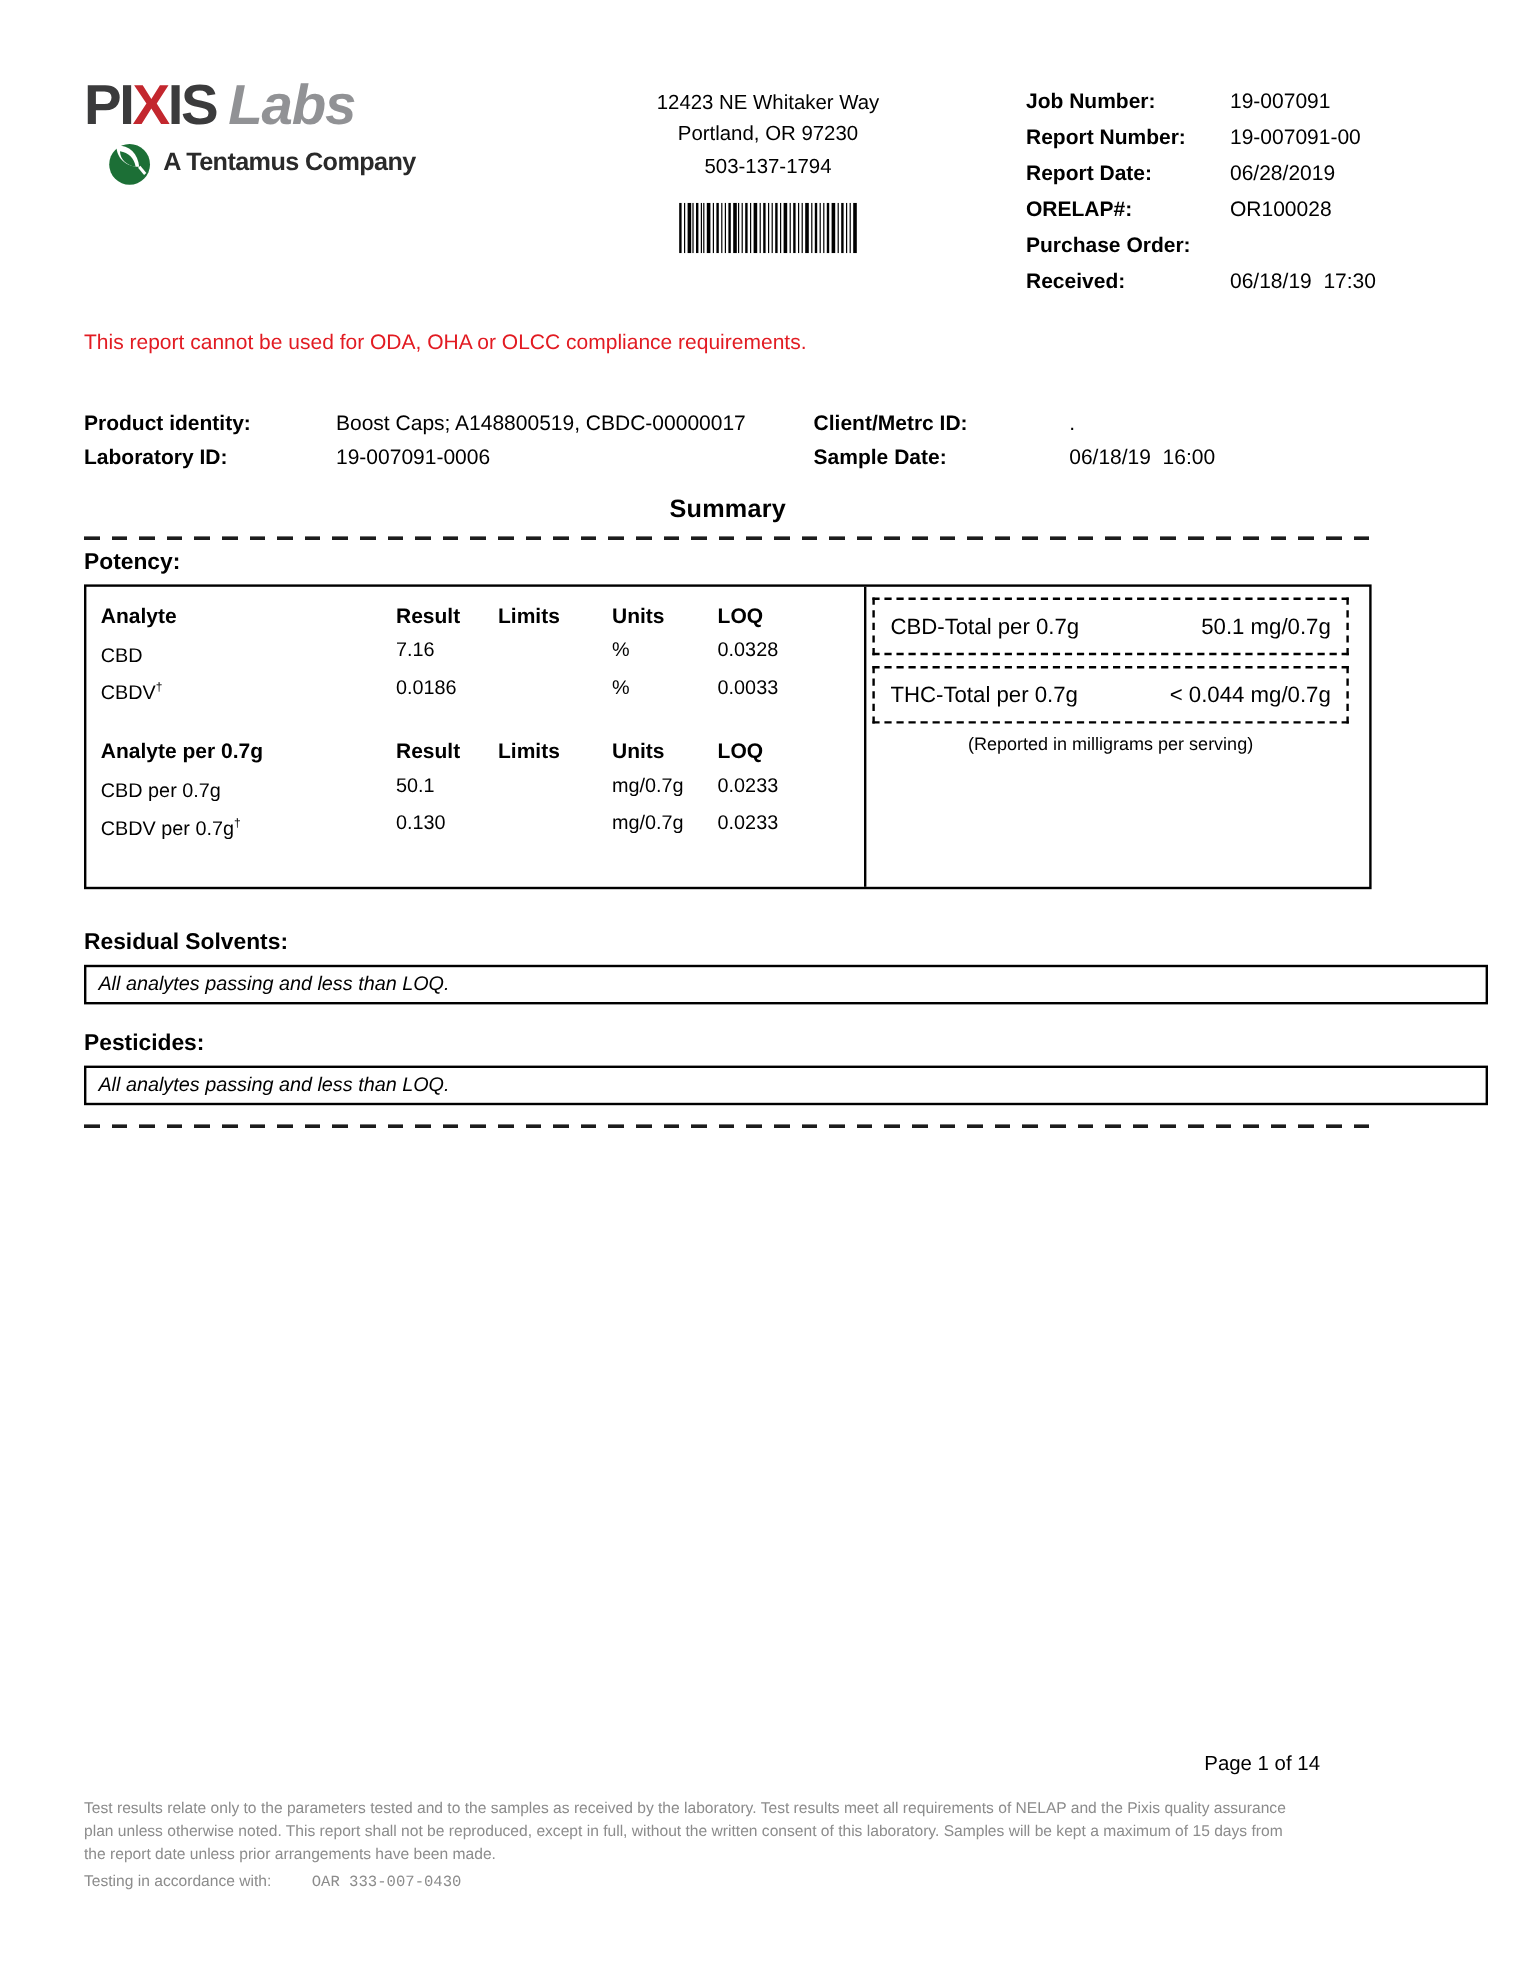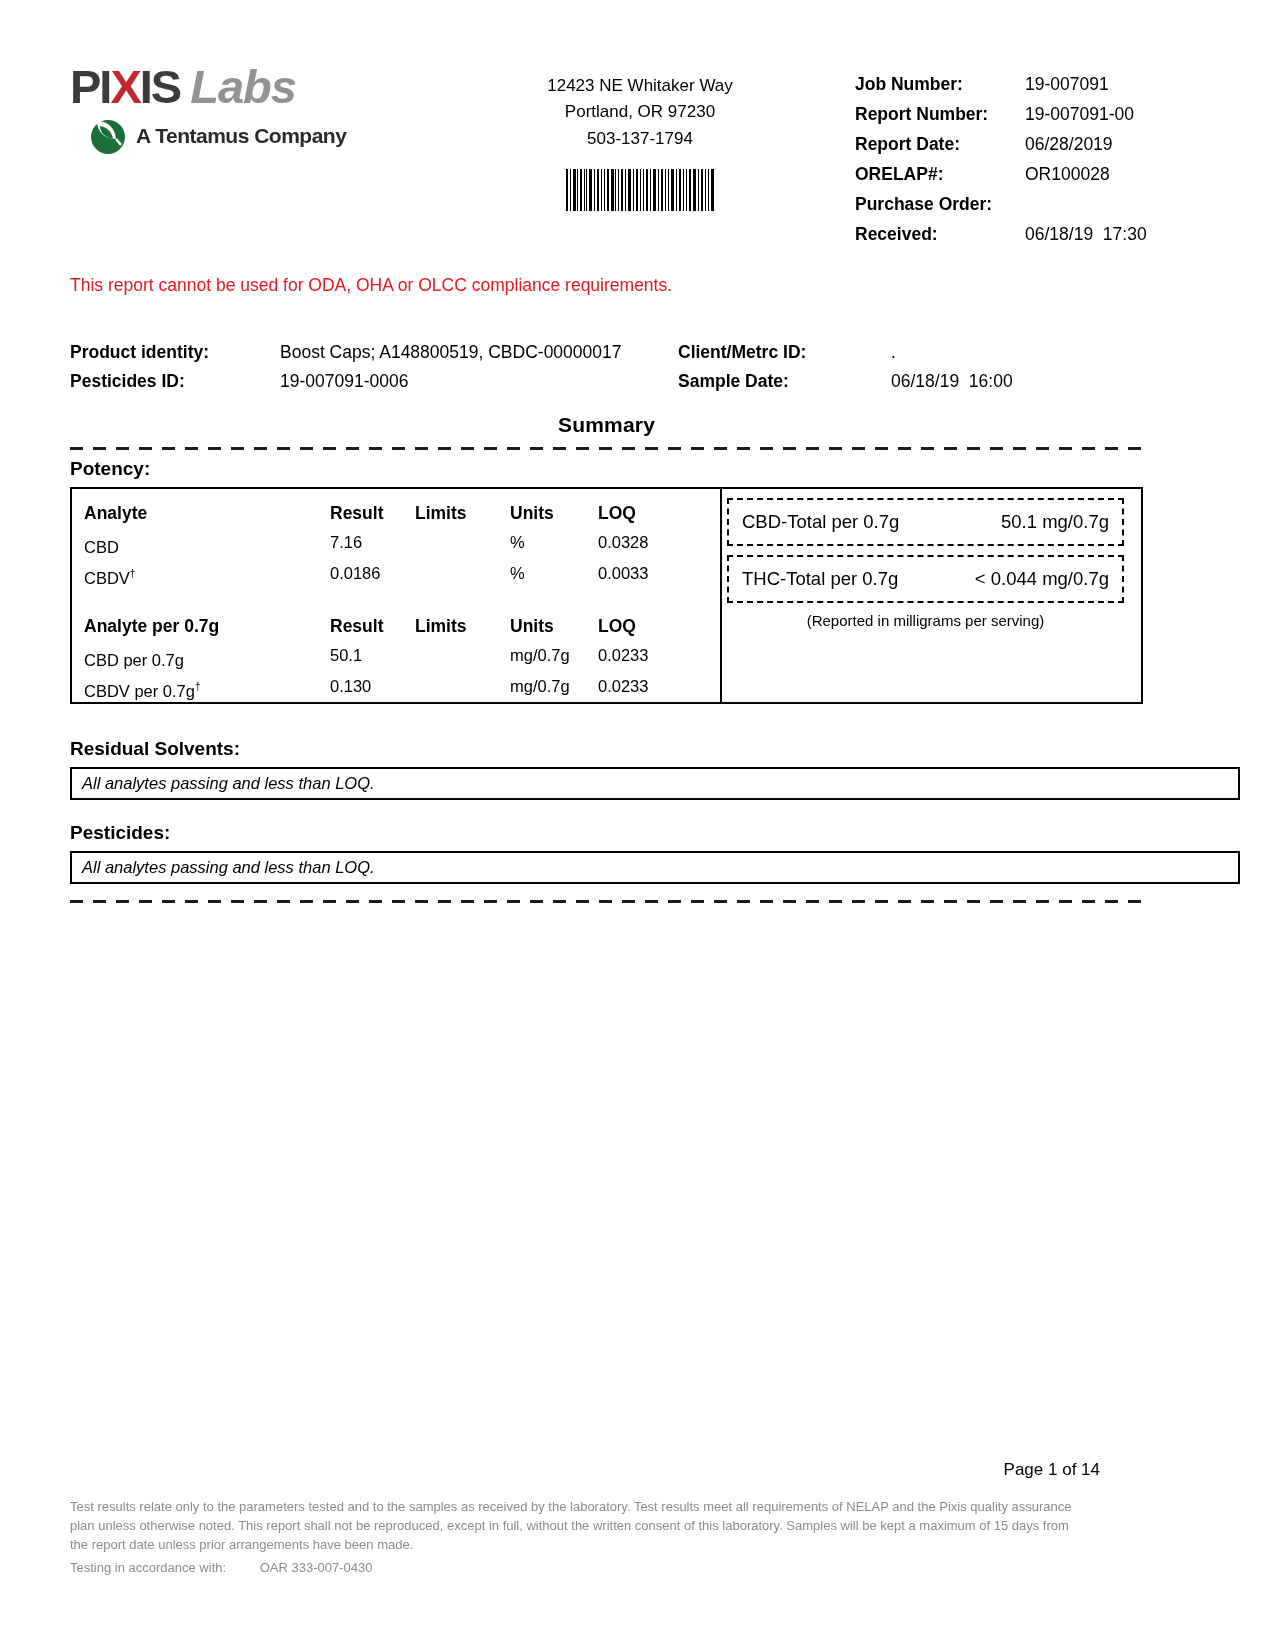--- a/index.html
+++ b/index.html
@@ -48,21 +48,21 @@
 
   
   .summary-title{margin-top:22px;text-align:center;font-size:21px;font-weight:bold;letter-spacing:0.2px;}
   .dashed-rule{margin-top:10px;height:3px;width:1073px;
     background:repeating-linear-gradient(90deg,#1c1c1c 0 13px,transparent 13px 23px);}
   .section-heading{margin-top:8px;font-size:19px;font-weight:bold;}
   .rs-heading{margin-top:34px;}
   .pest-heading{margin-top:22px;}
 
   
-  .potency-box{margin-top:7px;width:1073px;height:217px;border:2px solid #000;display:flex;}
+  .potency-box{margin-top:7px;width:1073px;height:254px;border:2px solid #000;display:flex;}
   .potency-left{width:648px;padding:14px 6px 0 12px;}
   .ptable{display:grid;grid-template-columns:246px 85px 95px 88px 1fr;font-size:16.5px;}
   .ptable .th{font-weight:bold;font-size:17.5px;padding-bottom:10px;}
   .ptable .td{padding-bottom:9px;line-height:17px;}
   .ptable2{margin-top:21px;}
   sup{font-size:10px;}
   .potency-right{flex:1;border-left:2px solid #000;padding:9px 17px 0 5px;}
   .total-box{border:2px dashed #000;display:flex;justify-content:space-between;align-items:center;
     padding:11px 13px;font-size:18.5px;}
   .total-box + .total-box{margin-top:9px;}
@@ -70,21 +70,21 @@
 
   
   .result-box{margin-top:7px;width:1170px;border:2px solid #000;padding:5px 10px;font-size:16.5px;font-style:italic;}
 
   .bottom-rule{margin-top:16px;}
 
   
   .page-number{position:absolute;top:1460px;right:175px;font-size:17px;color:#000;}
   .disclaimer{position:absolute;top:1497px;left:70px;width:1010px;font-size:13px;line-height:1.48;color:var(--footer-gray);}
   .accordance{position:absolute;top:1560px;left:70px;font-size:13px;color:var(--footer-gray);}
-  .accordance .acc-value{margin-left:30px;}
+  .accordance .acc-value{margin-left:30px;font-family:Liberation Mono, monospace;}
 </style>
 </head>
 <body>
 
 <div class="page">
 
   <div class="header">
 
     <div class="logo-block">
       <div class="logo-main">
@@ -169,21 +169,21 @@
     </div>
   </div>
 
   <div class="notice">This report cannot be used for ODA, OHA or OLCC compliance requirements.</div>
 
   <div class="sample-grid">
     <span class="sample-label">Product identity:</span>
     <span class="sample-value">Boost Caps; A148800519, CBDC-00000017</span>
     <span class="sample-label">Client/Metrc ID:</span>
     <span class="sample-value">.</span>
-    <span class="sample-label">Pesticides ID:</span>
+    <span class="sample-label">Laboratory ID:</span>
     <span class="sample-value">19-007091-0006</span>
     <span class="sample-label">Sample Date:</span>
     <span class="sample-value">06/18/19  16:00</span>
   </div>
 
   <div class="summary-title">Summary</div>
   <div class="dashed-rule"></div>
 
   <div class="section-heading">Potency:</div>
 

